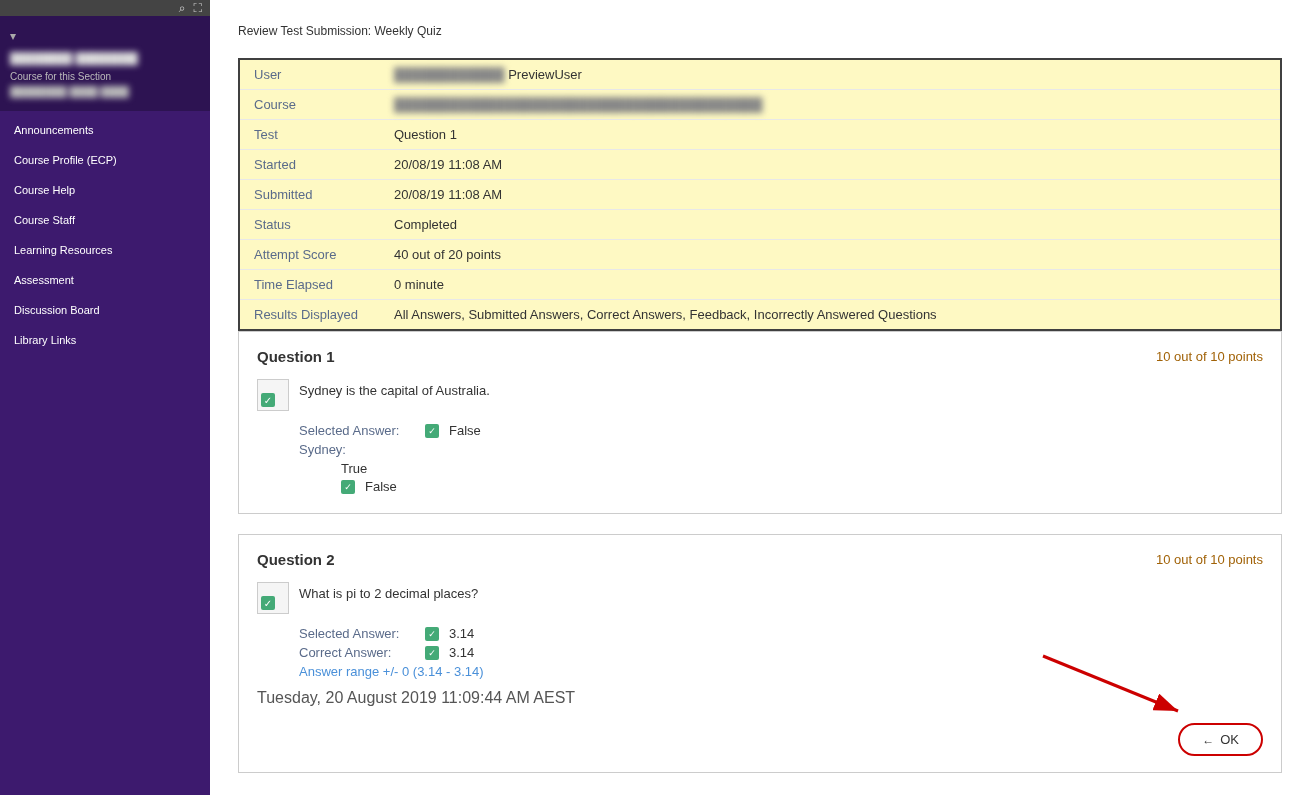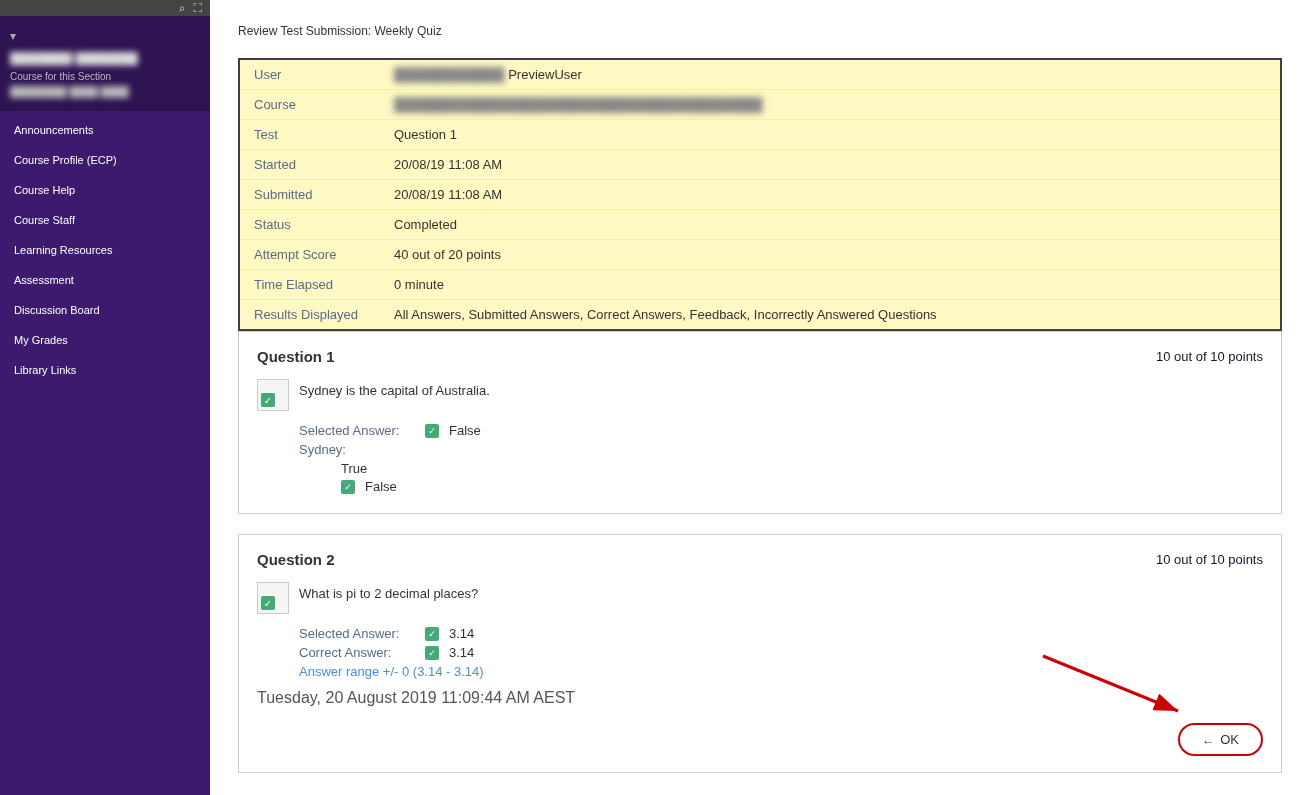--- a/index.html
+++ b/index.html
@@ -118,21 +118,21 @@
       justify-content: space-between;
       align-items: center;
       margin-bottom: 14px;
     }
     .question-title {
       font-size: 15px;
       font-weight: bold;
       color: #333;
     }
     .question-points {
-      color: #0f172a;
+      color: #a16207;
       font-size: 13px;
     }
     .question-body {
       display: flex;
       gap: 10px;
       align-items: flex-start;
       margin-bottom: 12px;
     }
     .question-icon {
       width: 32px;
@@ -255,21 +255,20 @@
     <div class="course-sub" style="color:#bbb;font-size:10px;line-height:1.5;">Course for this Section<br><span style="filter:blur(3px);display:inline-block;">████████ ████ ████</span></div>
   </div>
   <nav class="sidebar-nav">
     <a class="sidebar-item">Announcements</a>
     <a class="sidebar-item">Course Profile (ECP)</a>
     <a class="sidebar-item">Course Help</a>
     <a class="sidebar-item">Course Staff</a>
     <a class="sidebar-item">Learning Resources</a>
     <a class="sidebar-item">Assessment</a>
     <a class="sidebar-item">Discussion Board</a>
-    <a class="sidebar-item">My Grades</a>
     <a class="sidebar-item">Library Links</a>
   </nav>
 </div>
 
 <div id="main">
   <h1 id="page-title">Review Test Submission: Weekly Quiz</h1>
 
   <div class="info-box">
     <table class="info-table">
       <tbody>

